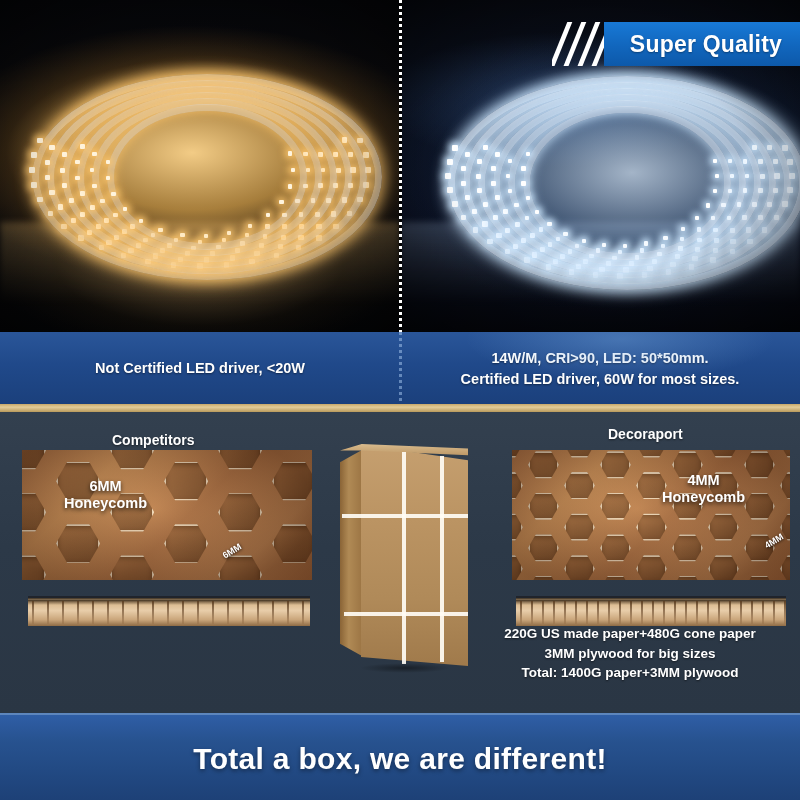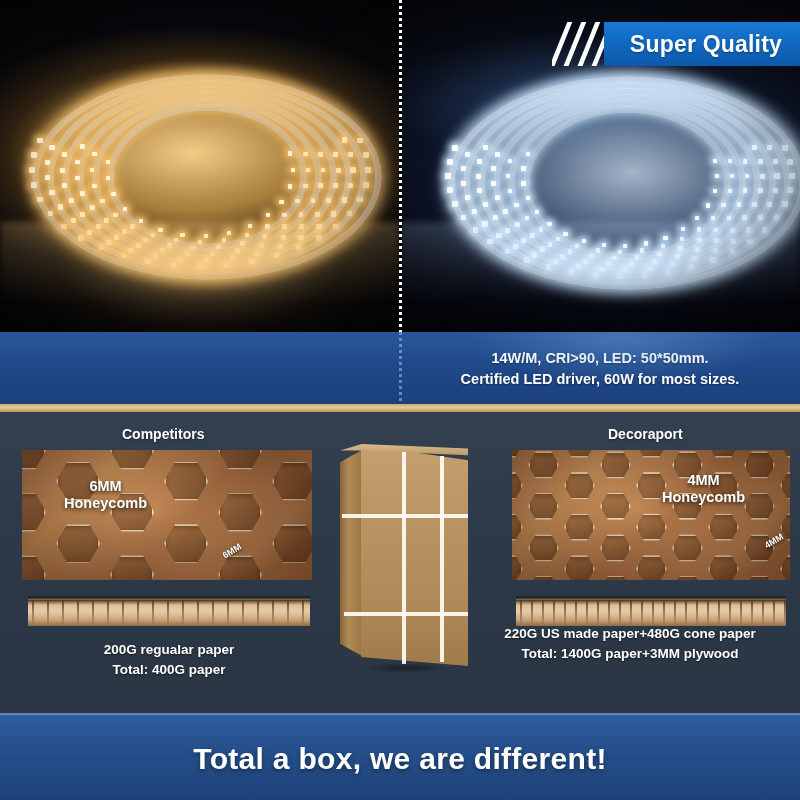--- a/index.html
+++ b/index.html
@@ -92,21 +92,21 @@
   
   .gold{position:absolute;left:0;top:404px;width:800px;height:8px;
      background:linear-gradient(180deg,#c8a869 0%,#e3cc98 40%,#b99a5c 100%);}
 
   
   .hc{position:absolute;left:0;top:412px;width:800px;height:301px;
      background:linear-gradient(180deg,#33404f 0%,#2c3948 45%,#2a3644 100%);}
 
   .hc-head{position:absolute;color:#fff;font-size:14px;font-weight:bold;
      text-shadow:0 1px 2px rgba(0,0,0,.5);}
-  .hc-head.l{left:112px;top:14px;margin-left:10px;}
+  .hc-head.l{left:112px;top:20px;}
   .hc-head.r{left:608px;top:14px;}
 
   .comb{position:absolute;top:38px;height:130px;overflow:hidden;
      background:linear-gradient(135deg,#b5784a 0%,#c98d55 25%,#a96c40 55%,#bd8150 80%,#9e6238 100%);}
   .comb.l{left:22px;width:290px;}
   .comb.r{left:512px;width:278px;}
   .comb .cells{position:absolute;inset:-20px;}
   .comb .cells i{position:absolute;border:2px solid rgba(255,240,215,.88);
      background:linear-gradient(150deg,rgba(150,95,52,.55),rgba(95,56,26,.75));
      box-shadow:inset 0 2px 5px rgba(60,32,10,.55);}
@@ -464,20 +464,21 @@
       </span>
       <span class="sq-band">
         <span class="t">Super Quality</span>
       </span>
     </div>
   </div>
 
   <div class="spec">
     <div class="spec-right-glow"></div>
     <div class="spec-col">
+      <span class="l">Not Certified LED driver, &lt;20W</span>
     </div>
     <div class="spec-col">
       <span class="l">14W/M, CRI&gt;90, LED: 50*50mm.</span>
       <span class="l">Certified LED driver, 60W for most sizes.</span>
     </div>
   </div>
 
   <div class="gold"></div>
 
   <div class="hc">
@@ -613,26 +614,23 @@
       <div class="side"></div>
       <div class="face"></div>
       <div class="top"></div>
       <div class="strap-v" style="left:62px;top:12px;height:212px;"></div>
       <div class="strap-v" style="left:100px;top:16px;height:206px;"></div>
       <div class="strap-h" style="left:2px;top:74px;width:126px;"></div>
       <div class="strap-h" style="left:4px;top:172px;width:124px;"></div>
     </div>
     <div class="box-shadow"></div>
 
-    <div class="hc-cap l">
-      <div>200G regualar paper</div>
-      <div>Total: 400G paper</div>
-    </div>
     <div class="hc-cap r">
       <div>220G US made paper+480G cone paper</div>
+      <div>3MM plywood for big sizes</div>
       <div>Total: 1400G paper+3MM plywood</div>
     </div>
   </div>
 
   <div class="footer">
     <span class="t">Total a box, we are different!</span>
   </div>
 </div>
 
 </body></html>

